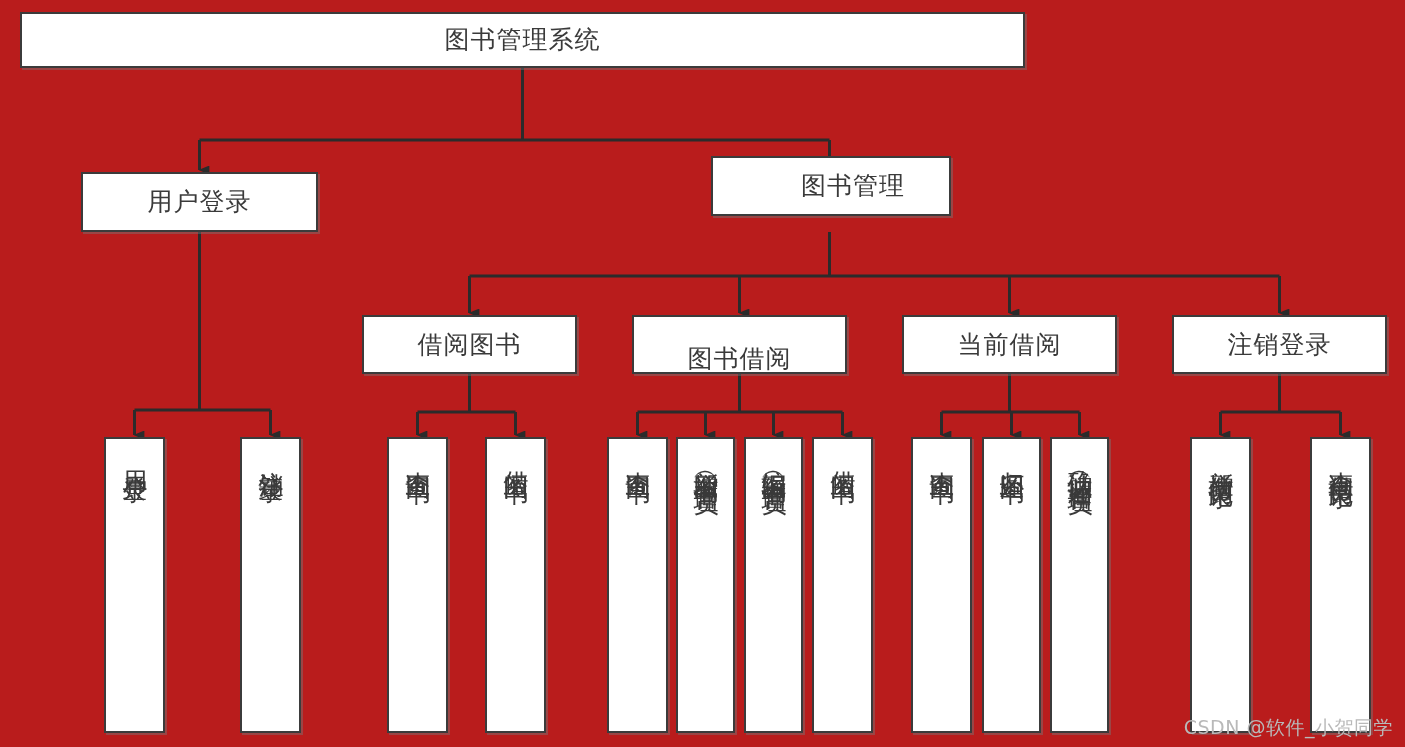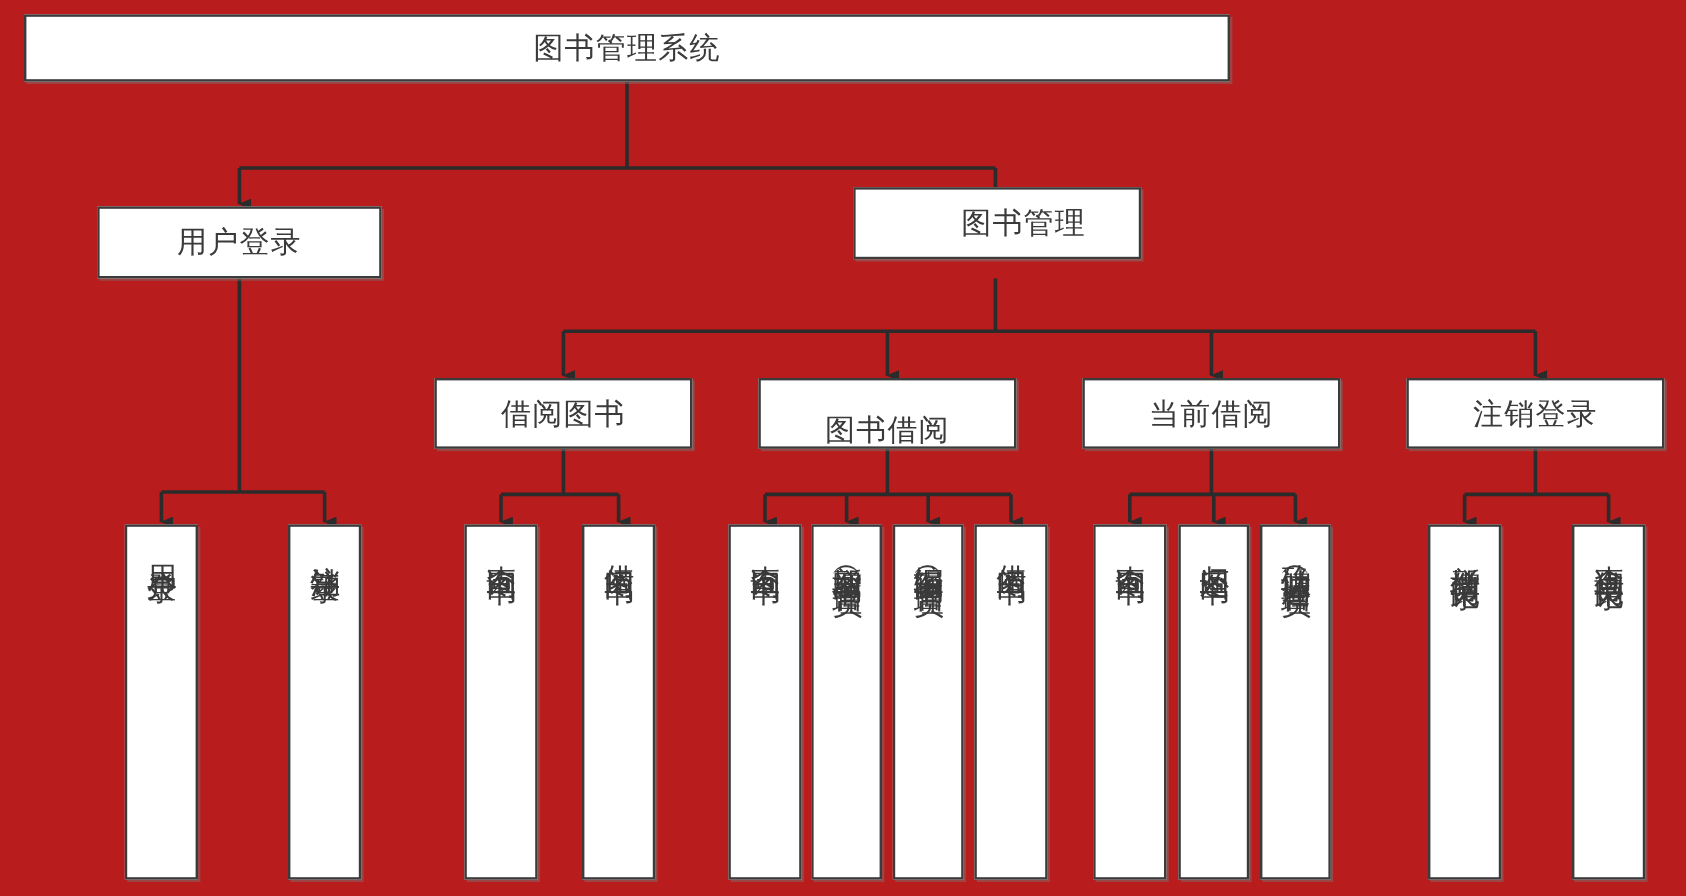--- a/index.html
+++ b/index.html
@@ -171,13 +171,14 @@
         <span class="vtext">确认归还（管理员）</span>
       </div>
       <div class="node vertical" style="left: 1190px; top: 437px; width: 61px; height: 296px;">
         <span class="vtext">新增借阅记录</span>
       </div>
       <div class="node vertical" style="left: 1310px; top: 437px; width: 61px; height: 296px;">
         <span class="vtext">查询借阅记录</span>
       </div>
     </div>
 
+  <div class="watermark">CSDN @软件_小贺同学</div>
 </div>
 
 </body></html>

